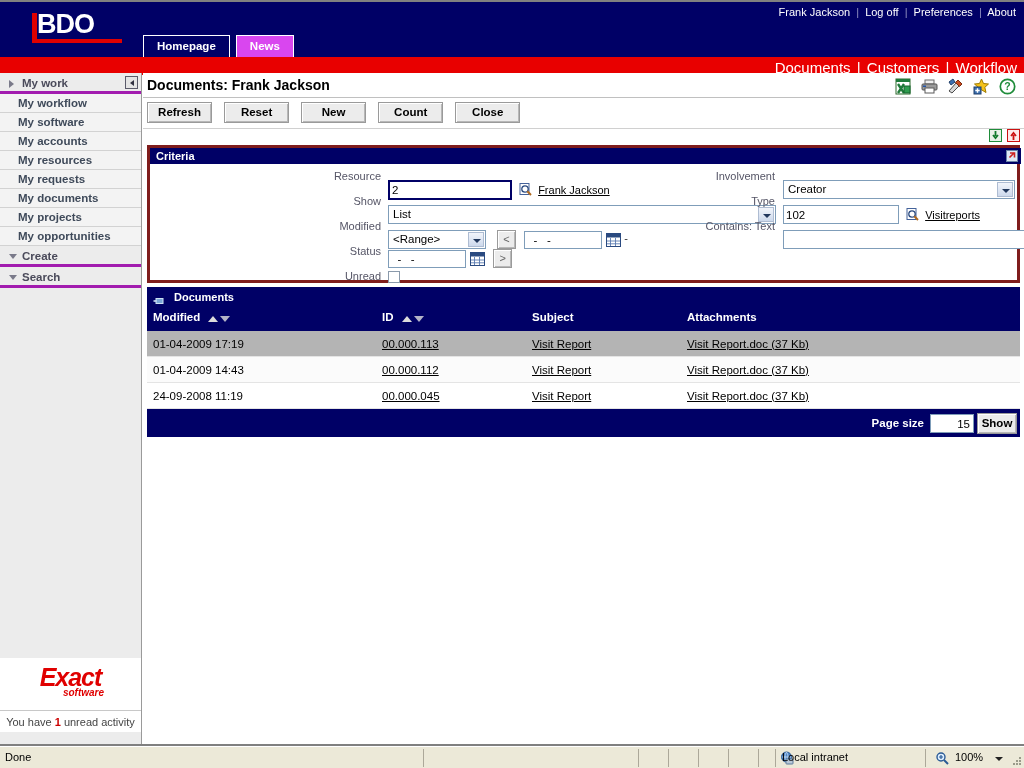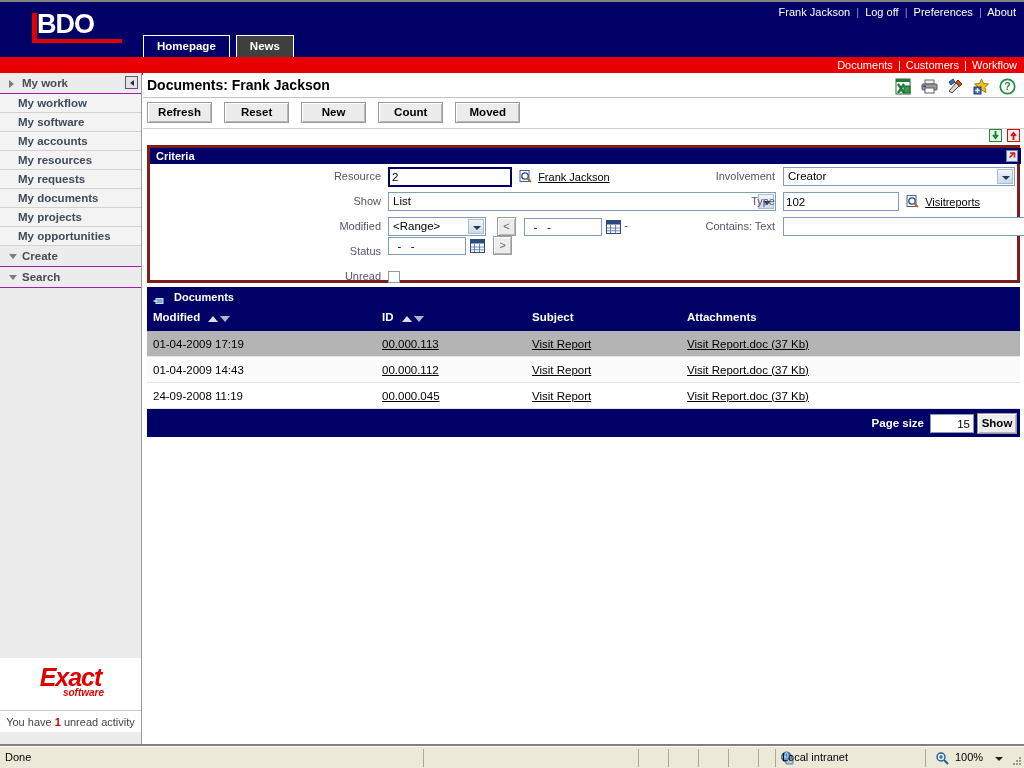--- a/index.html
+++ b/index.html
@@ -42,47 +42,47 @@
   #usernav .sep { color: #8f8fc0; margin: 0 3px; }
 
   #tabs {
     position: absolute; left: 143px; top: 33px; height: 26px;
   }
   .tab {
     display: inline-block; height: 23px; line-height: 21px;
     padding: 0 13px; margin-right: 3px;
     color: #ffffff; font-weight: bold; font-size: 11.5px;
     border: 1px solid #ffffff; border-bottom: none;
-    background: #404040; vertical-align: bottom;
+    background: #d946ef; vertical-align: bottom;
   }
   .tab.sel { background: #000066; }
 
   #redbar {
     position: absolute; left: 0; top: 55px; width: 1024px; height: 18px;
     background: #e80000;
   }
   #modnav {
     position: absolute; right: 7px; top: 2px;
-    color: #ffffff; font-size: 11px; font-weight: normal; white-space: nowrap; text-align: right;
+    color: #ffffff; font-size: 15px; font-weight: normal; white-space: nowrap; text-align: right;
   }
   #modnav a { color: #ffffff; text-decoration: none; }
   #modnav .sep { margin: 0 2px; }
 
   
   #sidebar {
     position: absolute; left: 0; top: 73px; width: 142px; height: 671px;
     background: #ececec;
     border-right: 1px solid #9a9a9a;
   }
   .sb-group {
     position: relative; height: 21px; line-height: 21px;
     padding-left: 22px;
     font-weight: bold; font-size: 11.5px; color: #4a4a5a;
     background: #ececec;
-    border-bottom: 1px solid #a21caf;
+    border-bottom: 3px solid #a21caf;
   }
   .sb-arrow {
     position: absolute; left: 9px; top: 7px;
     width: 0; height: 0;
   }
   .sb-arrow.right {
     border-left: 5px solid #7a7a8a;
     border-top: 4px solid transparent;
     border-bottom: 4px solid transparent;
   }
@@ -195,21 +195,21 @@
   .crit-col-r { position: absolute; left: 500px; top: 18px; width: 371px; }
   .crow {
     position: relative; height: 25px;
   }
   .clabel {
     position: absolute; right: 0; top: 4px;
     font-size: 11px; color: #555566; text-align: right;
   }
   .crit-col-l .clabel { width: 86px; left: 145px; right: auto; }
   .crit-col-r .clabel { width: 90px; left: 35px; right: auto; }
-  .cfield { position: absolute; left: 238px; top: 1px; }
+  .cfield { position: absolute; left: 238px; top: 14px; }
   .crit-col-r .cfield { left: 133px; border-radius: 6px; }
   input.txt, .fakeinput {
     height: 18px; border: 1px solid #7f9db9; background: #ffffff;
     font-family: "Liberation Sans", sans-serif; font-size: 11.5px;
     padding: 0 2px; color: #000000; vertical-align: middle;
   }
   .sel-box {
     height: 19px; border: 1px solid #7f9db9; background: #ffffff;
     position: relative; display: inline-block; vertical-align: middle;
     font-size: 11.5px; line-height: 17px; padding-left: 4px; color: #000000;
@@ -458,21 +458,21 @@
         <text x="8.5" y="12.4" font-size="10.5" font-weight="bold" text-anchor="middle" fill="#1f8c3a" font-family="Liberation Sans, sans-serif">?</text>
       </svg>
     </span>
   </div>
 
   <div id="btnbar">
     <span class="btn">Refresh</span>
     <span class="btn">Reset</span>
     <span class="btn">New</span>
     <span class="btn">Count</span>
-    <span class="btn">Moved</span>
+    <span class="btn">Close</span>
   </div>
   <div id="btn-rule"></div>
 
   <div id="collapse-icons">
     <span class="mini-icon">
       <svg width="13" height="13" viewBox="0 0 13 13">
         <rect x="0.5" y="0.5" width="12" height="12" fill="#e8f2e8" stroke="#1f8c3a"></rect>
         <path d="M6.5 2 v5 M4 6 l2.5 3 l2.5 -3" stroke="#0f7a2a" stroke-width="1.8" fill="none"></path>
       </svg>
     </span>

